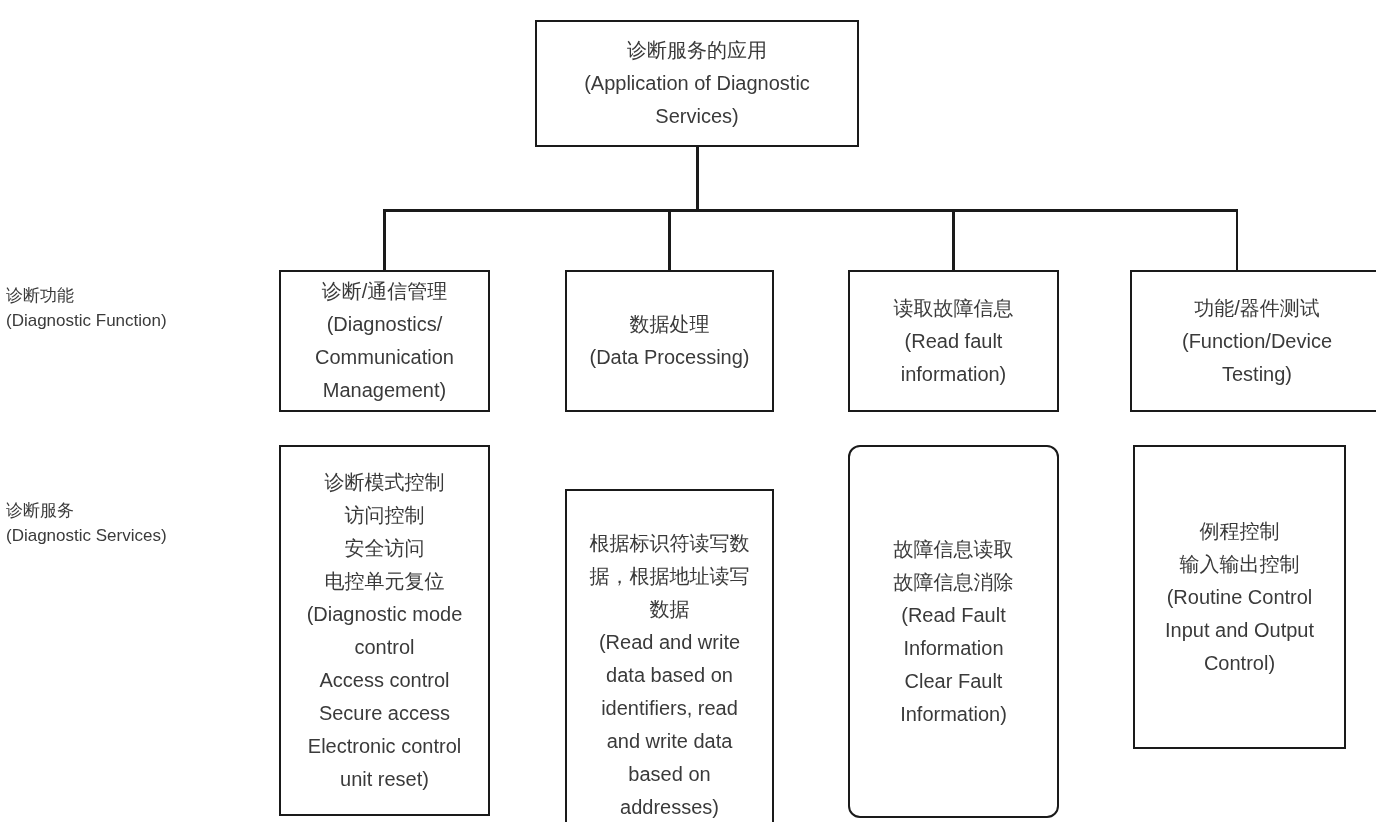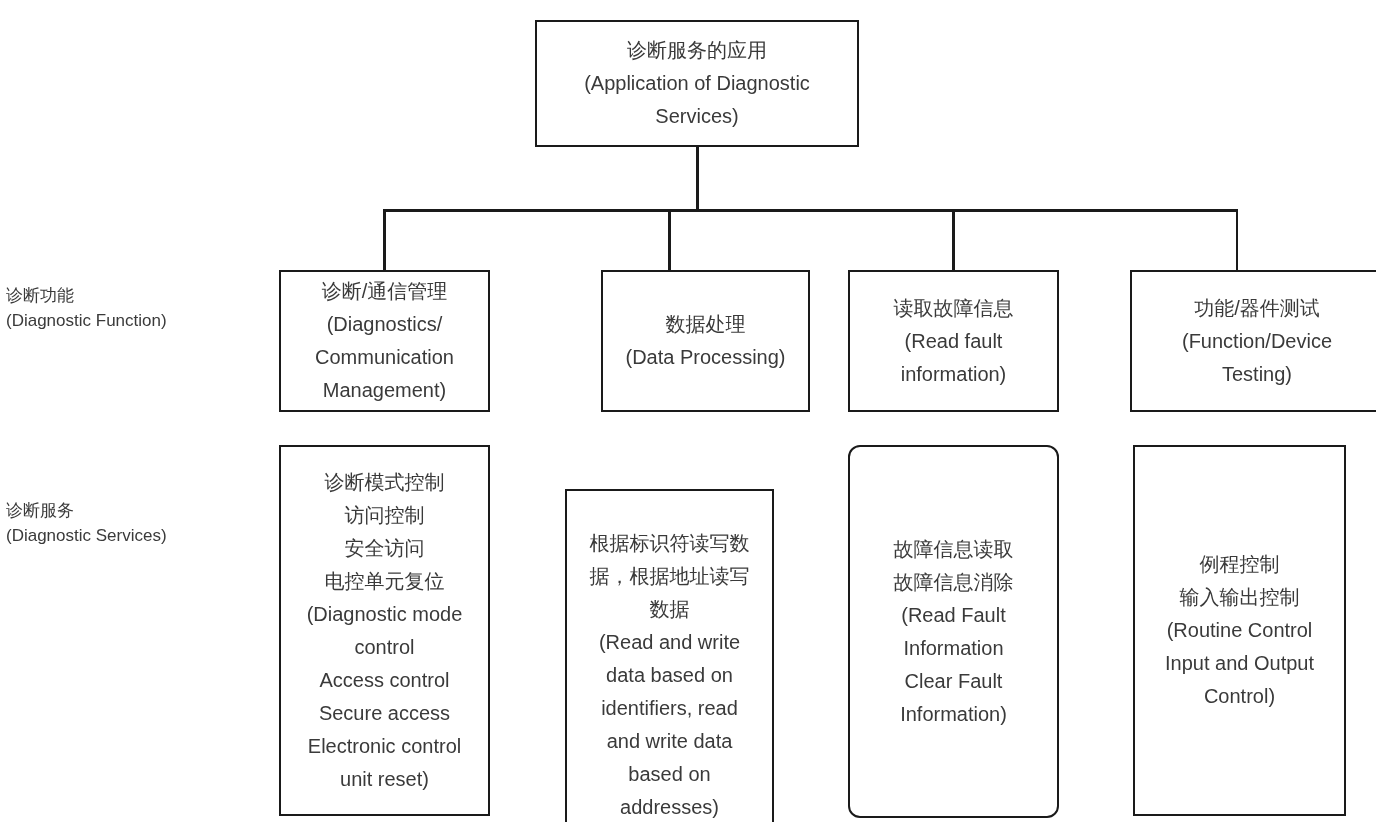--- a/index.html
+++ b/index.html
@@ -45,29 +45,29 @@
   
   .stem       { left: 694px;  top: 145px; width: 2.5px; height: 64px; }
   .rail       { left: 381px;  top: 207px; width: 855px; height: 2.5px; }
   .drop-1     { left: 381px;  top: 207px; width: 2.5px; height: 61px; }
   .drop-2     { left: 666px;  top: 207px; width: 2.5px; height: 61px; }
   .drop-3     { left: 950px;  top: 207px; width: 2.5px; height: 61px; }
   .drop-4     { left: 1233.5px; top: 207px; width: 2.5px; height: 61px; }
 
   
   .fn-1 { left: 277px;  top: 268px; width: 211px; height: 142px; }
-  .fn-2 { left: 563px;  top: 268px; width: 209px; height: 142px; margin-left: 36px; }
+  .fn-2 { left: 563px;  top: 268px; width: 209px; height: 142px; }
   .fn-3 { left: 846px;  top: 268px; width: 211px; height: 142px; }
   .fn-4 { left: 1128px; top: 268px; width: 254px; height: 142px; }
 
   
   .sv-1 { left: 277px;  top: 443px; width: 211px; height: 371px; }
   .sv-2 { left: 563px;  top: 443px; width: 209px; height: 373px; margin-top: 44px; }
   .sv-3 { left: 846px;  top: 443px; width: 211px; height: 373px; border-radius: 12px; }
-  .sv-4 { left: 1131px; top: 443px; width: 213px; height: 371px; }
+  .sv-4 { left: 1131px; top: 443px; width: 213px; height: 304px; }
 
   
   .label-1 { left: 3px; top: 281px; width: 228px; }
   .label-2 { left: 3px; top: 496px; width: 228px; }
 </style>
 </head>
 <body>
 
 <div class="canvas">
 

